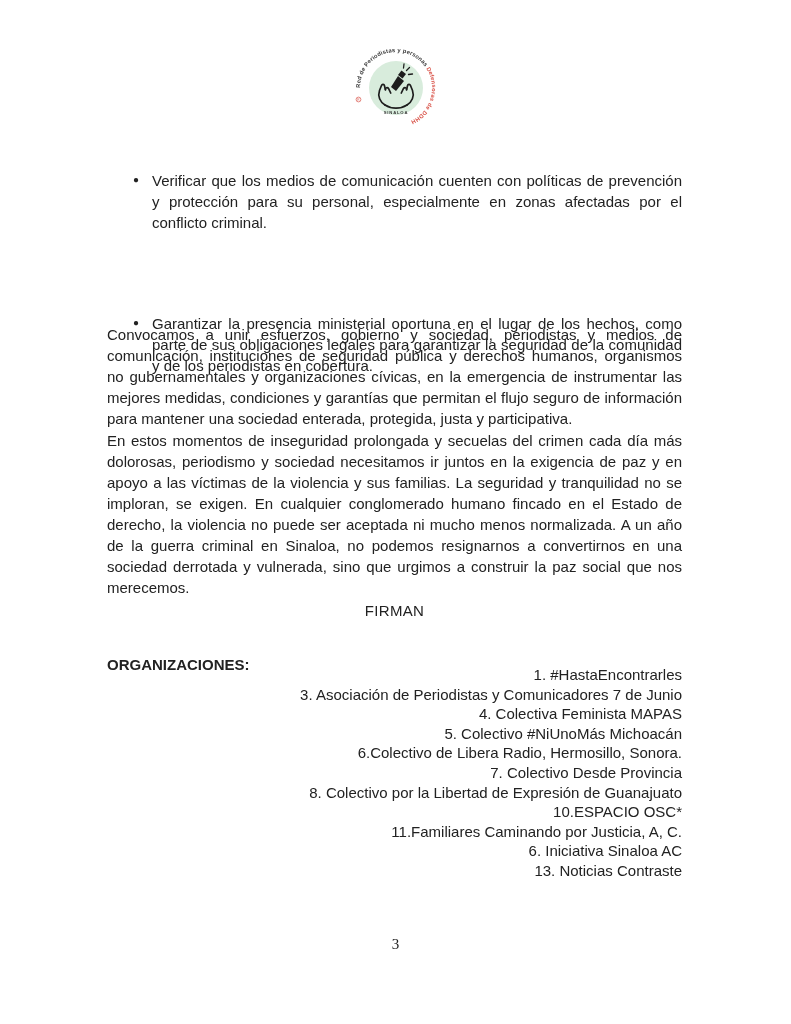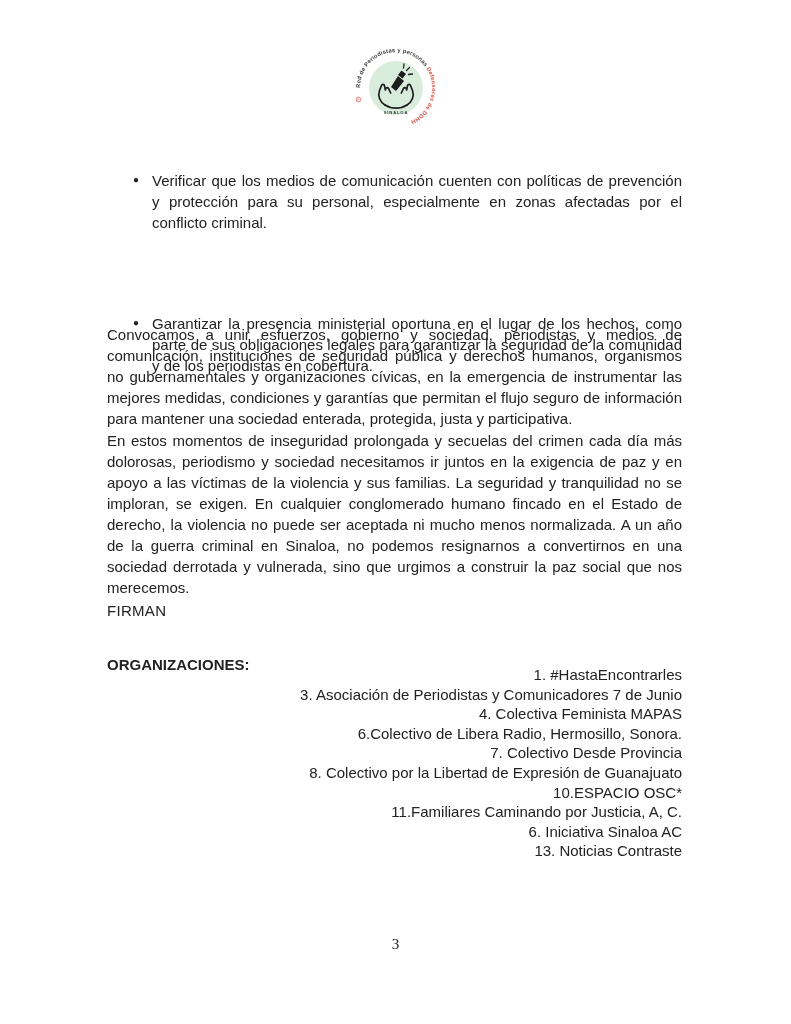--- a/index.html
+++ b/index.html
@@ -48,20 +48,21 @@
     font-size: 10px;
     line-height: 10px;
     color: #222222;
   }
   #bullet1 { top: 170px; }
   #bullet2 { top: 250px; }
   #para1   { top: 324px; }
   #para2   { top: 430px; }
   #firman {
     top: 600px;
+    text-align: center;
     letter-spacing: 0.3px;
   }
   #orgs-heading {
     top: 654px;
     text-align: left;
     font-weight: bold;
   }
   #org-list {
     top: 665px;
     text-align: right;
@@ -144,20 +145,21 @@
   <div class="block" id="para2">En estos momentos de inseguridad prolongada y secuelas del crimen cada día más dolorosas, periodismo y sociedad necesitamos ir juntos en la exigencia de paz y en apoyo a las víctimas de la violencia y sus familias. La seguridad y tranquilidad no se imploran, se exigen. En cualquier conglomerado humano fincado en el Estado de derecho, la violencia no puede ser aceptada ni mucho menos normalizada. A un año de la guerra criminal en Sinaloa, no podemos resignarnos a convertirnos en una sociedad derrotada y vulnerada, sino que urgimos a construir la paz social que nos merecemos.</div>
 
   <div class="block" id="firman">FIRMAN</div>
 
   <div class="block" id="orgs-heading">ORGANIZACIONES:</div>
 
   <div class="block" id="org-list">
     <span class="org-item">1. #HastaEncontrarles</span>
     <span class="org-item">3. Asociación de Periodistas y Comunicadores 7 de Junio</span>
     <span class="org-item">4. Colectiva Feminista MAPAS</span>
+    <span class="org-item">5. Colectivo #NiUnoMás Michoacán</span>
     <span class="org-item">6.Colectivo de Libera Radio, Hermosillo, Sonora.</span>
     <span class="org-item">7. Colectivo Desde Provincia</span>
     <span class="org-item">8. Colectivo por la Libertad de Expresión de Guanajuato</span>
     <span class="org-item">10.ESPACIO OSC*</span>
     <span class="org-item">11.Familiares Caminando por Justicia, A, C.</span>
     <span class="org-item">6. Iniciativa Sinaloa AC</span>
     <span class="org-item">13. Noticias Contraste</span>
   </div>
 
   <div id="page-number">3</div>

